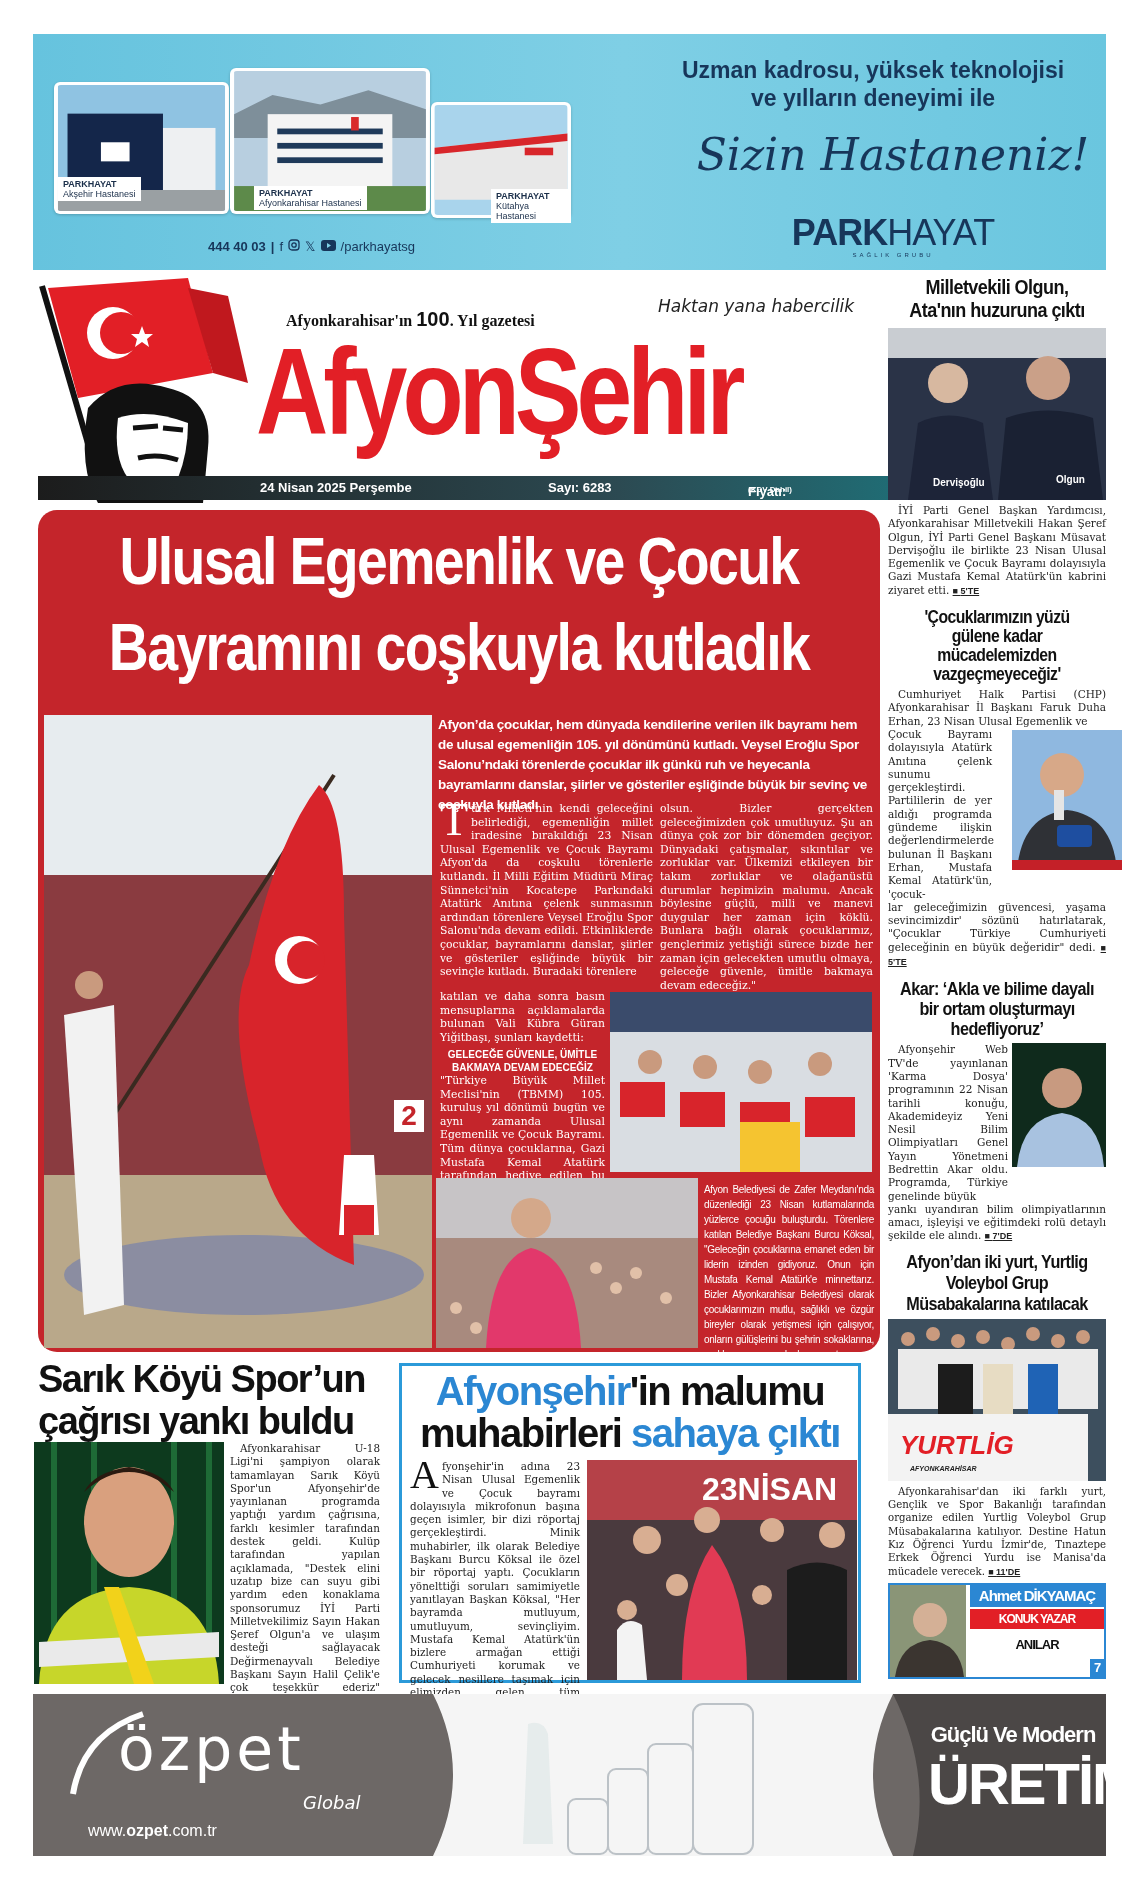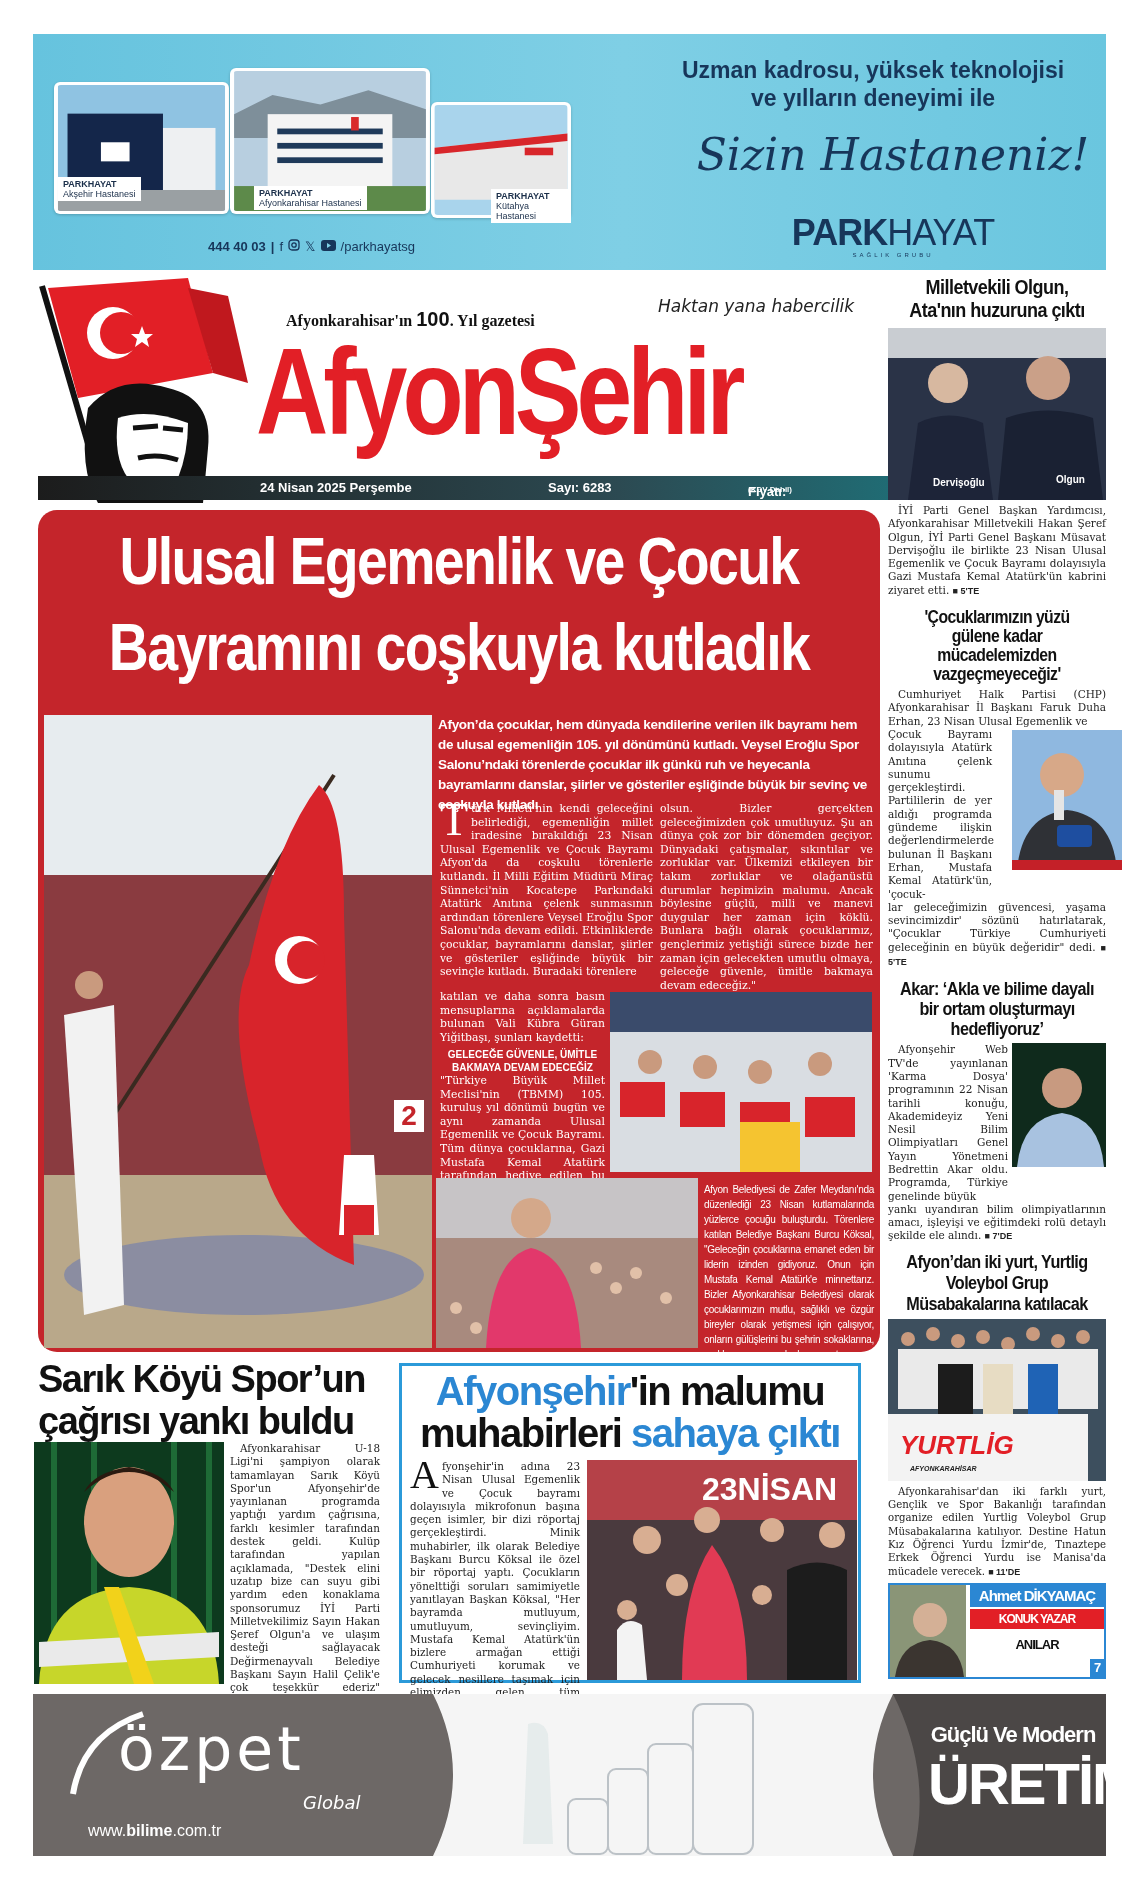--- a/index.html
+++ b/index.html
@@ -29,21 +29,21 @@
   .m-sub { position: absolute; left: 248px; top: 30px; font-family: "Liberation Serif", serif; font-weight: 700; font-size: 16px; color: #111; }
   .m-sub .cent { font-family: "Liberation Sans", sans-serif; font-size: 20px; font-weight: 900; }
   .m-slogan { position: absolute; left: 620px; top: 18px; font-family: "DejaVu Sans", sans-serif; font-style: italic; font-size: 17px; color: #222; }
   .m-title { position: absolute; left: 218px; top: 44px; font-family: "Liberation Sans", sans-serif; font-weight: 700; font-size: 122px; line-height: 140px; color: #e21f26; letter-spacing: -6px; transform: scaleX(0.82); transform-origin: left top; white-space: nowrap; }
   .m-bar { position: absolute; left: 0; top: 198px; width: 968px; height: 24px; background: linear-gradient(90deg,#1c1c1c 0%,#2c4a52 60%,#1b7a82 100%); color: #fff; font-family: "Liberation Sans", sans-serif; font-size: 13px; font-weight: 700; }
   .m-bar span { position: absolute; top: 4px; }
 
   
   .rc-title { font-family: "Liberation Sans", sans-serif; font-weight: 700; text-align: center; color: #111; letter-spacing: -0.6px; transform: scaleX(.9); }
   .rc-body { font-family: "DejaVu Serif", serif; font-size: 10.5px; line-height: 13.3px; text-align: justify; color: #222; }
-  .ref { font-family: "Liberation Sans", sans-serif; font-weight: 700; font-size: 9px; }
+  .ref { font-family: "Liberation Sans", sans-serif; font-weight: 700; font-size: 9px; text-decoration: underline; }
   .ref:before { content: "■ "; }
 
   
   #main-feature { left: 38px; top: 510px; width: 842px; height: 842px; background: #c4252b; border-radius: 19px; }
   .mf-title { position: absolute; left: 0; top: 8px; width: 842px; text-align: center; font-family: "Liberation Sans", sans-serif; font-weight: 700; color: #fff; font-size: 66px; line-height: 86px; letter-spacing: -2px; transform: scaleX(.84); }
   .mf-spot { position: absolute; left: 400px; top: 205px; width: 430px; font-family: "Liberation Sans", sans-serif; font-weight: 700; color: #fff; font-size: 13.5px; line-height: 20px; letter-spacing: -0.3px; }
   .mf-body { color: #fff; font-family: "DejaVu Serif", serif; font-size: 10.8px; line-height: 13.6px; text-align: justify; }
   .dropcap { float: left; font-family: "Liberation Serif", serif; font-size: 46px; line-height: 36px; padding-right: 3px; }
   .sub-head { font-family: "Liberation Sans", sans-serif; font-weight: 700; font-size: 10px; text-align: center; line-height: 13px; }
   .caption2 { font-family: "Liberation Sans", sans-serif; font-size: 10px; line-height: 15px; color: #fff; text-align: justify; letter-spacing: -0.3px; }
@@ -350,16 +350,16 @@
       <rect x="535" y="105" width="40" height="55" rx="8"></rect>
       <rect x="575" y="75" width="40" height="85" rx="8"></rect>
       <rect x="615" y="50" width="45" height="110" rx="8"></rect>
       <rect x="660" y="10" width="60" height="150" rx="10"></rect>
     </g>
     <path d="M495 30 Q510 25 515 40 L520 150 L490 150Z" fill="#e6ecec"></path>
     <path d="M40 100 Q50 40 110 20" stroke="#fff" stroke-width="6" fill="none"></path>
   </svg>
   <div class="abs" style="left:85px;top:20px;font-family:'DejaVu Sans',sans-serif;font-size:60px;color:#fff;letter-spacing:4px;">özpet</div>
   <div class="abs" style="left:270px;top:98px;font-family:'DejaVu Sans',sans-serif;font-style:italic;font-size:18px;color:#fff;">Global</div>
-  <div class="abs" style="left:55px;top:128px;font-family:'Liberation Sans',sans-serif;font-size:16px;color:#fff;"><span>www.</span><b>bilime</b><span>.com.tr</span></div>
+  <div class="abs" style="left:55px;top:128px;font-family:'Liberation Sans',sans-serif;font-size:16px;color:#fff;"><span>www.</span><b>ozpet</b><span>.com.tr</span></div>
   <div class="abs cond" style="left:895px;top:28px;width:170px;text-align:center;color:#fff;font-size:22px;">Güçlü Ve Modern</div>
   <div class="abs cond" style="left:895px;top:60px;width:170px;text-align:center;color:#fff;font-size:58px;line-height:60px;letter-spacing:-2px;">ÜRETİM</div>
 </div>
 
 </body></html>

